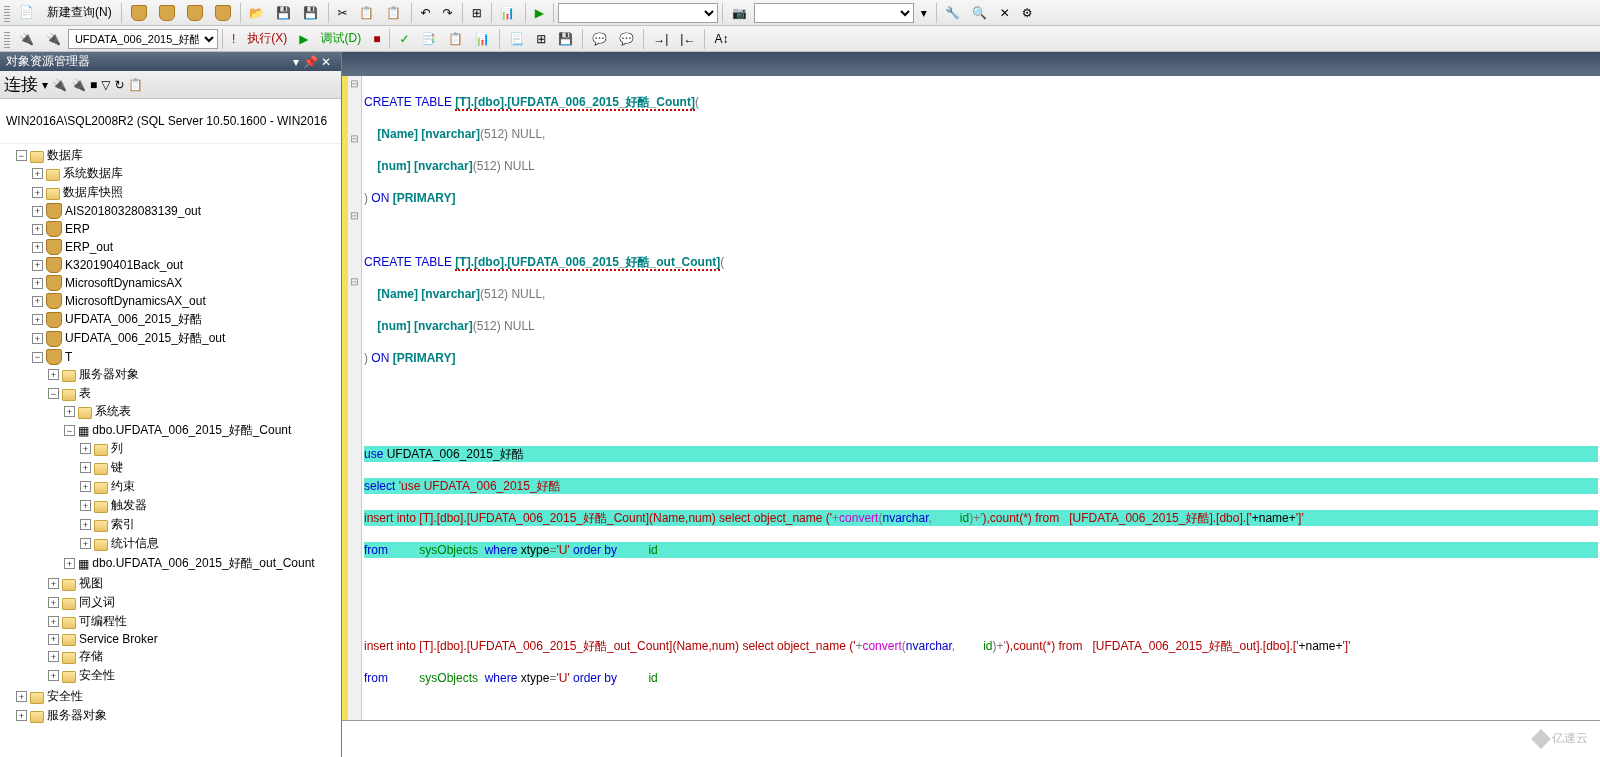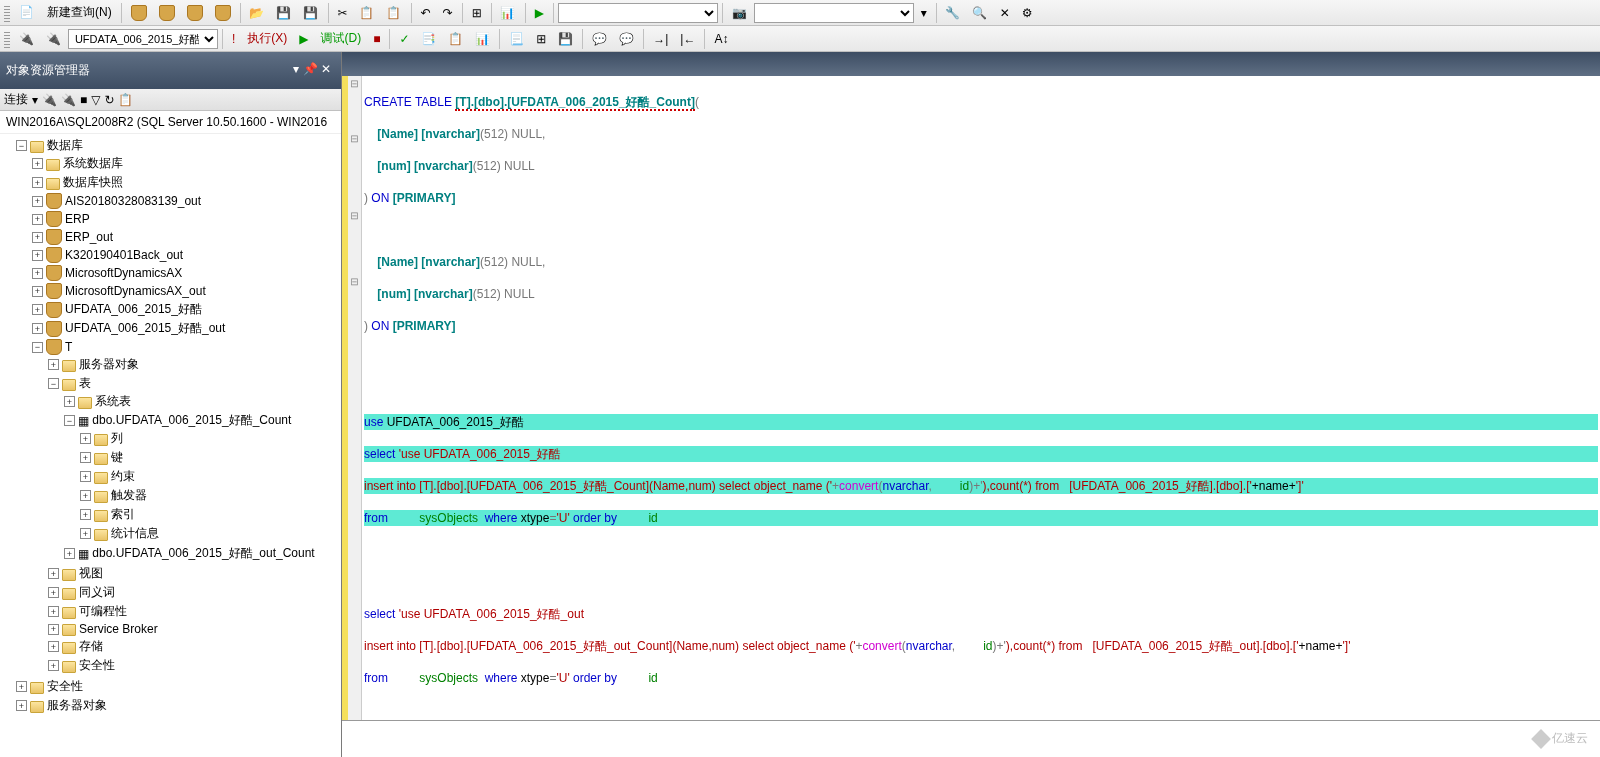--- a/index.html
+++ b/index.html
@@ -9,26 +9,26 @@
 .toolbar .btn { display: inline-flex; align-items: center; padding: 1px 4px; border: 1px solid transparent; border-radius: 2px; cursor: pointer; height: 20px; }
 .toolbar .sep { width: 1px; height: 20px; background: #c0c0c0; margin: 0 2px; }
 .toolbar .dd { width: 160px; height: 20px; border: 1px solid #a0a0a0; background: #fff; font-size: 11px; padding: 0 2px; }
 .ico { width: 16px; height: 16px; display: inline-block; }
 .ico-db { background: #d6a64a; border-radius: 2px 2px 6px 6px; border: 1px solid #aa7722; }
 .ico-folder { background: linear-gradient(180deg,#fce59f,#e9c468); border: 1px solid #c9a43a; width:14px; height:12px; margin-top:2px; border-radius: 1px; }
 .txt { margin-left: 12px; font-size: 12px; }
 .main { flex:1; display:flex; overflow:hidden; }
 
 .panel-left { width: 342px; background:#fff; border-right:1px solid #7a7a7a; display:flex; flex-direction:column; }
-.panel-title { background:linear-gradient(180deg,#5f6f84,#3d4d63); color:#fff; padding:10px 6px; display:flex; font-size:12px; }
+.panel-title { background:linear-gradient(180deg,#5f6f84,#3d4d63); color:#fff; padding:1px 6px; display:flex; align-items:center; font-size:12px; }
 .panel-title .spacer { flex:1; }
 .panel-title .pin,.panel-title .close { width:14px; height:14px; color:#fff; cursor:pointer; margin-left:4px; }
 .panel-toolbar { background:linear-gradient(180deg,#f0f0f0,#e0e0e0); border-bottom:1px solid #c0c0c0; padding:2px 4px; display:flex; align-items:center; gap:4px; }
-.panel-toolbar .lbl { font-size:12px; }
-.server-caption { padding:4px 6px; font-size:12px; color:#000; background:#fff; border-bottom:1px solid #eee; }
+.panel-toolbar .lbl { font-size:17px; }
+.server-caption { padding:15px 6px; font-size:12px; color:#000; background:#fff; border-bottom:1px solid #eee; }
 .tree { flex:1; overflow:auto; padding:2px 0; font-size:12px; color:#000; }
 .tree ul { list-style:none; padding-left:16px; }
 .tree li { padding:1px 0; white-space:nowrap; }
 .tree .row { display:flex; align-items:center; gap:3px; cursor:pointer; }
 .tree .toggle { width:11px; height:11px; border:1px solid #888; display:inline-flex; align-items:center; justify-content:center; font-size:9px; background:#fff; color:#333; }
 
 .panel-right { flex:1; display:flex; flex-direction:column; background:#fff; }
 .tabs { background:linear-gradient(180deg,#3d4d63,#5f6f84); display:flex; height:24px; overflow:hidden; }
 .editor-wrap { display:flex; flex:0 0 350px; border-bottom:1px solid #999; }
 .gutter-yellow { width:6px; background:#f5e05c; }
@@ -389,32 +389,32 @@
 
     <div class="editor-wrap">
       <div class="gutter-yellow"></div>
       <div class="gutter-fold">⊟<br><br><br><br><br>⊟<br><br><br><br><br><br><br>⊟<br><br><br><br><br><br>⊟</div>
       <div class="editor">
 <span class="ln"><span class="kw-blue">CREATE TABLE </span><span class="kw-teal squig">[T].[dbo].[UFDATA_006_2015_好酷_Count]</span><span class="kw-gray">(</span></span>
 <span class="ln"><span class="kw-teal">    [Name] [nvarchar]</span><span class="kw-gray">(512) </span><span class="kw-gray">NULL,</span></span>
 <span class="ln"><span class="kw-teal">    [num] [nvarchar]</span><span class="kw-gray">(512) </span><span class="kw-gray">NULL</span></span>
 <span class="ln"><span class="kw-gray">) </span><span class="kw-blue">ON </span><span class="kw-teal">[PRIMARY]</span></span>
 <span class="ln"> </span>
+<span class="ln"><span class="kw-blue">CREATE TABLE </span><span class="kw-teal squig">[T].[dbo].[UFDATA_006_2015_好酷_out_Count]</span><span class="kw-gray">(</span></span>
 <span class="ln"><span class="kw-teal">    [Name] [nvarchar]</span><span class="kw-gray">(512) </span><span class="kw-gray">NULL,</span></span>
 <span class="ln"><span class="kw-teal">    [num] [nvarchar]</span><span class="kw-gray">(512) </span><span class="kw-gray">NULL</span></span>
 <span class="ln"><span class="kw-gray">) </span><span class="kw-blue">ON </span><span class="kw-teal">[PRIMARY]</span></span>
 <span class="ln"> </span>
 <span class="ln"> </span>
 <span class="ln hl"><span class="kw-blue">use </span><span>UFDATA_006_2015_好酷</span></span>
 <span class="ln hl"><span class="kw-blue">select </span><span class="kw-red">'use UFDATA_006_2015_好酷</span></span>
 <span class="ln hl"><span class="kw-red">insert into [T].[dbo].[UFDATA_006_2015_好酷_Count](Name,num) select object_name ('</span><span class="kw-gray">+</span><span class="kw-pink">convert</span><span class="kw-gray">(</span><span class="kw-blue">nvarchar</span><span class="kw-gray">,</span><span class="kw-green">id</span><span class="kw-gray">)+'</span><span class="kw-red">),count(*) from   [UFDATA_006_2015_好酷].[dbo].['</span><span>+name+</span><span class="kw-red">']'</span></span>
 <span class="ln hl"><span class="kw-blue">from </span><span class="kw-green">sysObjects</span><span class="kw-blue">  where </span><span>xtype</span><span class="kw-gray">=</span><span class="kw-red">'U'</span><span class="kw-blue"> order by </span><span class="kw-green">id</span></span>
 <span class="ln"> </span>
 <span class="ln"> </span>
-<span class="ln"><span class="kw-blue">select </span><span class="kw-red">'use UFDATA_006_2015_好酷_out</span></span>
 <span class="ln"><span class="kw-red">insert into [T].[dbo].[UFDATA_006_2015_好酷_out_Count](Name,num) select object_name ('</span><span class="kw-gray">+</span><span class="kw-pink">convert</span><span class="kw-gray">(</span><span class="kw-blue">nvarchar</span><span class="kw-gray">,</span><span class="kw-green">id</span><span class="kw-gray">)+'</span><span class="kw-red">),count(*) from   [UFDATA_006_2015_好酷_out].[dbo].['</span><span>+name+</span><span class="kw-red">']'</span></span>
 <span class="ln"><span class="kw-blue">from </span><span class="kw-green">sysObjects</span><span class="kw-blue">  where </span><span>xtype</span><span class="kw-gray">=</span><span class="kw-red">'U'</span><span class="kw-blue"> order by </span><span class="kw-green">id</span></span>
       </div>
     </div>
 
     <div class="grid">
       
     </div>
   </div>
 </div>

